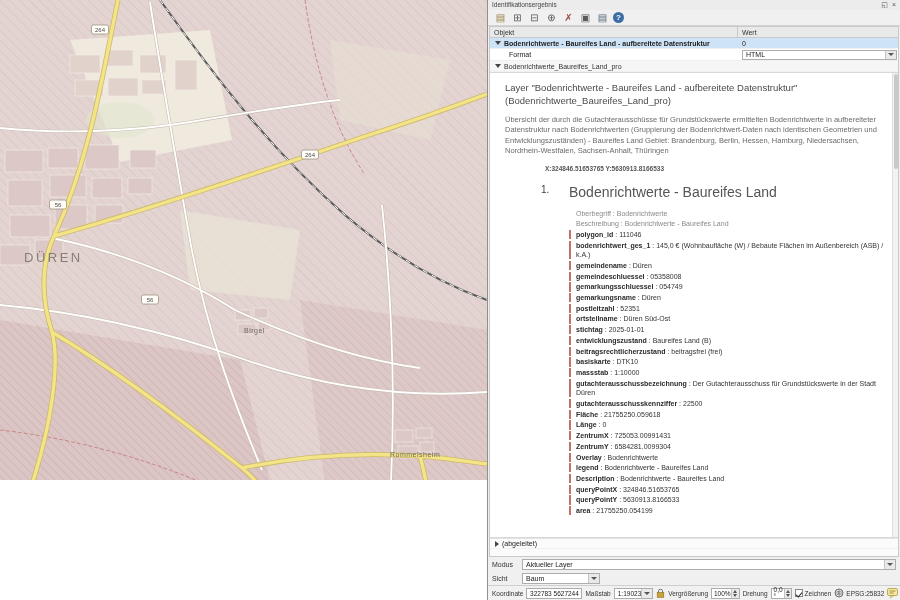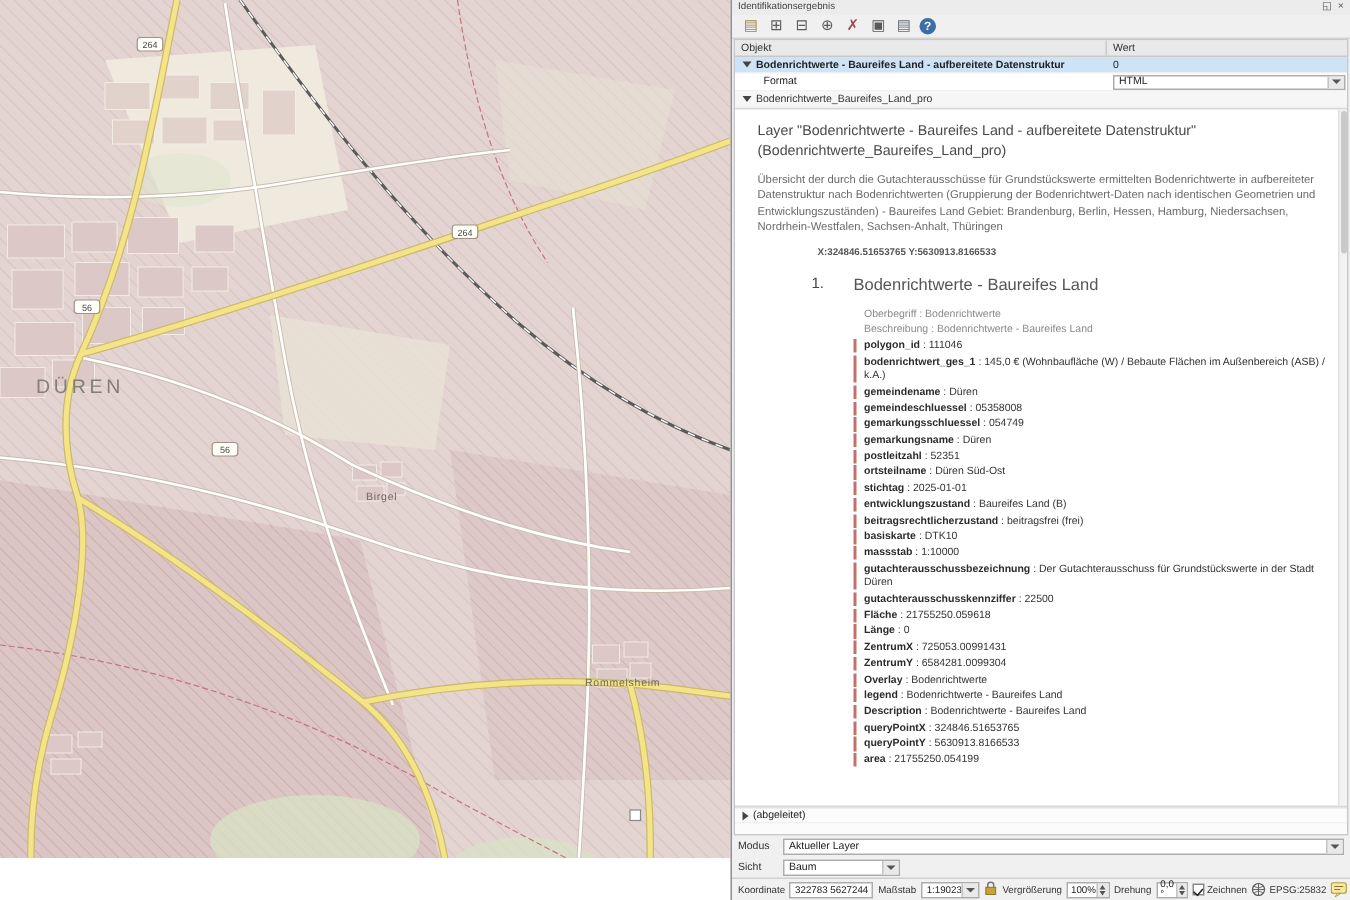--- a/index.html
+++ b/index.html
@@ -1,19 +1,19 @@
 <!DOCTYPE html>
 <html><head>
 <meta charset="utf-8">
 <style>
   * { box-sizing: border-box; margin: 0; padding: 0; }
   html,body { width:900px; height:600px; overflow:hidden; font-family:"Liberation Sans", sans-serif; background:#fff; }
 
   
-  .map { position:absolute; left:0; top:0; width:487px; height:572px; background:#ebe5dc; overflow:hidden;text-align:right; }
+  .map { position:absolute; left:0; top:0; width:487px; height:480px; background:#ebe5dc; overflow:hidden;text-align:right; }
   .map svg { display:block; }
 
   
   .panel { position:absolute; left:487px; top:0; width:413px; height:600px; background:#f0f0f0;
            border-left:1px solid #8f8f8f; display:flex; flex-direction:column; }
 
   .titlebar { height:10px; display:flex; align-items:center; padding:0 4px; background:#ececec; flex:0 0 auto; }
   .tb-title { font-size:6.5px; color:#444; line-height:10px; white-space:nowrap; overflow:hidden; }
   .tb-icons { margin-left:auto; display:flex; gap:4px; }
   .tb-icons span { font-size:7px; color:#555; line-height:10px; cursor:default; }
@@ -46,21 +46,21 @@
   .combo-cell { flex:1; padding-right:1px; }
   .combo-cell .combo { width:100%; height:10px; }
 
   .htmlview { flex:1 1 auto; background:#fff; border-top:1px solid #d8d8d8; border-bottom:1px solid #d8d8d8; overflow:hidden; position:relative; padding:9px 14px 4px 15px; min-height:0; }
   .hv-heading { font-size:9.5px; color:#4a4a4a; line-height:1.35; margin-bottom:7px; }
   .hv-desc { font-size:7.5px; color:#6a6a6a; line-height:1.4; margin-bottom:8px; }
   .hv-query { font-size:6.5px; font-weight:bold; color:#555; margin:0 0 12px 40px; }
   .feature { display:flex; margin-left:36px; margin-top:4px; }
   .fnum { font-size:10px; color:#444; width:28px; flex:0 0 auto; }
   .fbody { flex:1; min-width:0; }
-  .ftitle { font-size:11px; color:#555; margin-bottom:9px; }
+  .ftitle { font-size:14px; color:#555; margin-bottom:9px; }
   .attrs { }
   .attr-row { font-size:7px; line-height:1.32; color:#333; border-left:2px solid #c0736b; padding-left:5px; margin-bottom:1.5px; }
   .attr-row .attr-key { font-weight:bold; color:#2b2b2b; }
   .attr-row.muted { border-left:none; padding-left:7px; color:#8a8a8a; }
   .attr-row.muted .attr-key { font-weight:normal; color:#8a8a8a; }
   .hv-scroll { position:absolute; right:0; top:0; bottom:0; width:6px; background:#f2f2f2; border-left:1px solid #e0e0e0; }
   .hv-scroll .thumb { position:absolute; top:1px; left:1px; width:4px; height:95px; background:#c9c9c9; border-radius:2px; }
   .tree-filler { height:7px; flex:0 0 auto; background:#fbfbfb; }
 
   .ctrl-row { display:flex; align-items:center; height:14px; padding:0 4px; gap:4px; flex:0 0 auto; }

